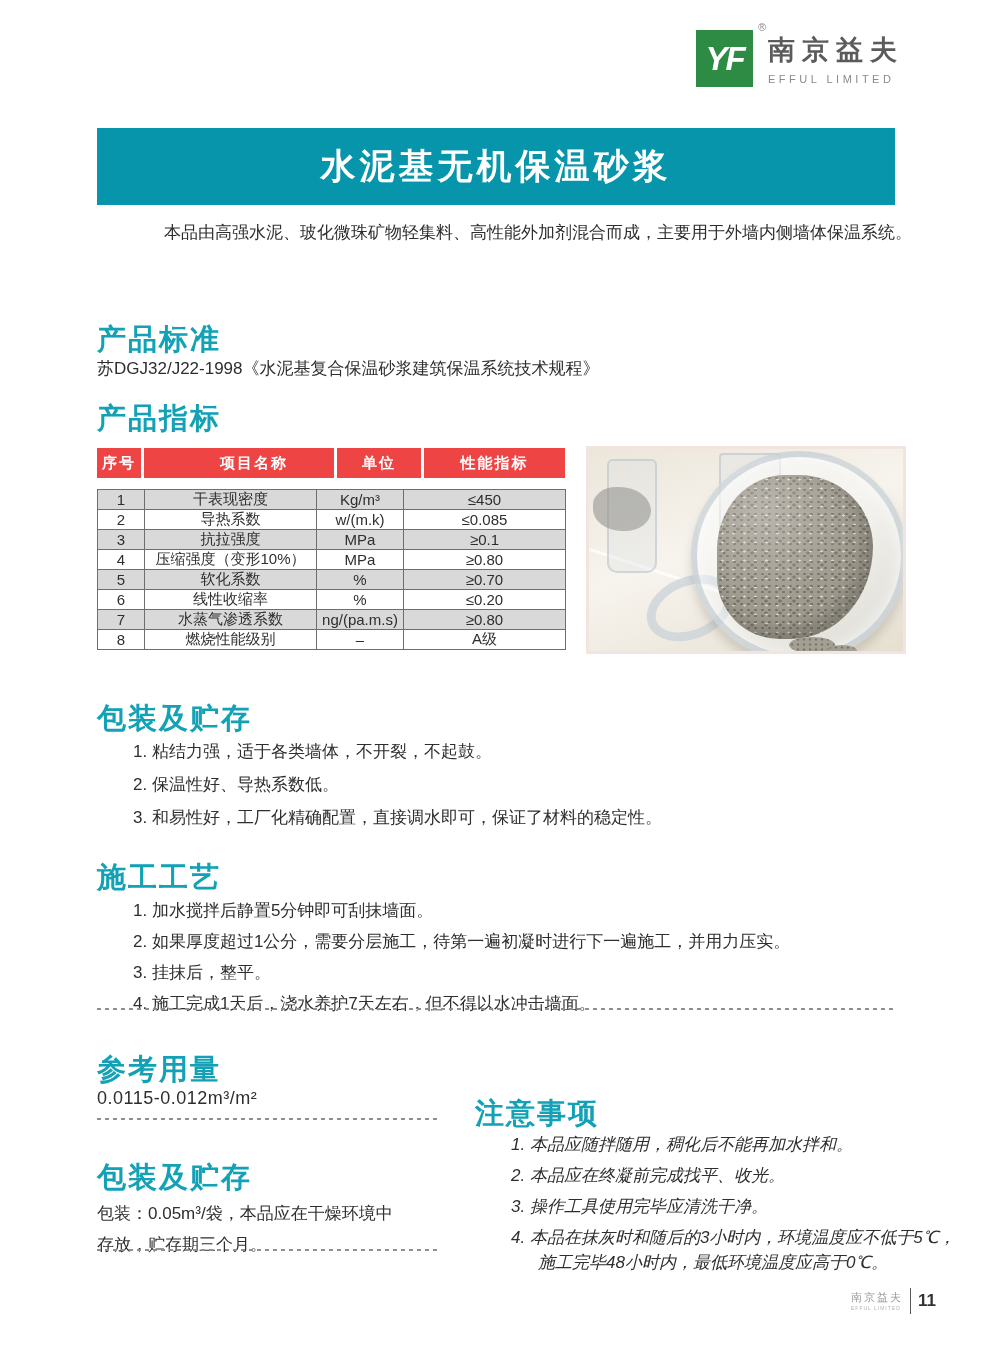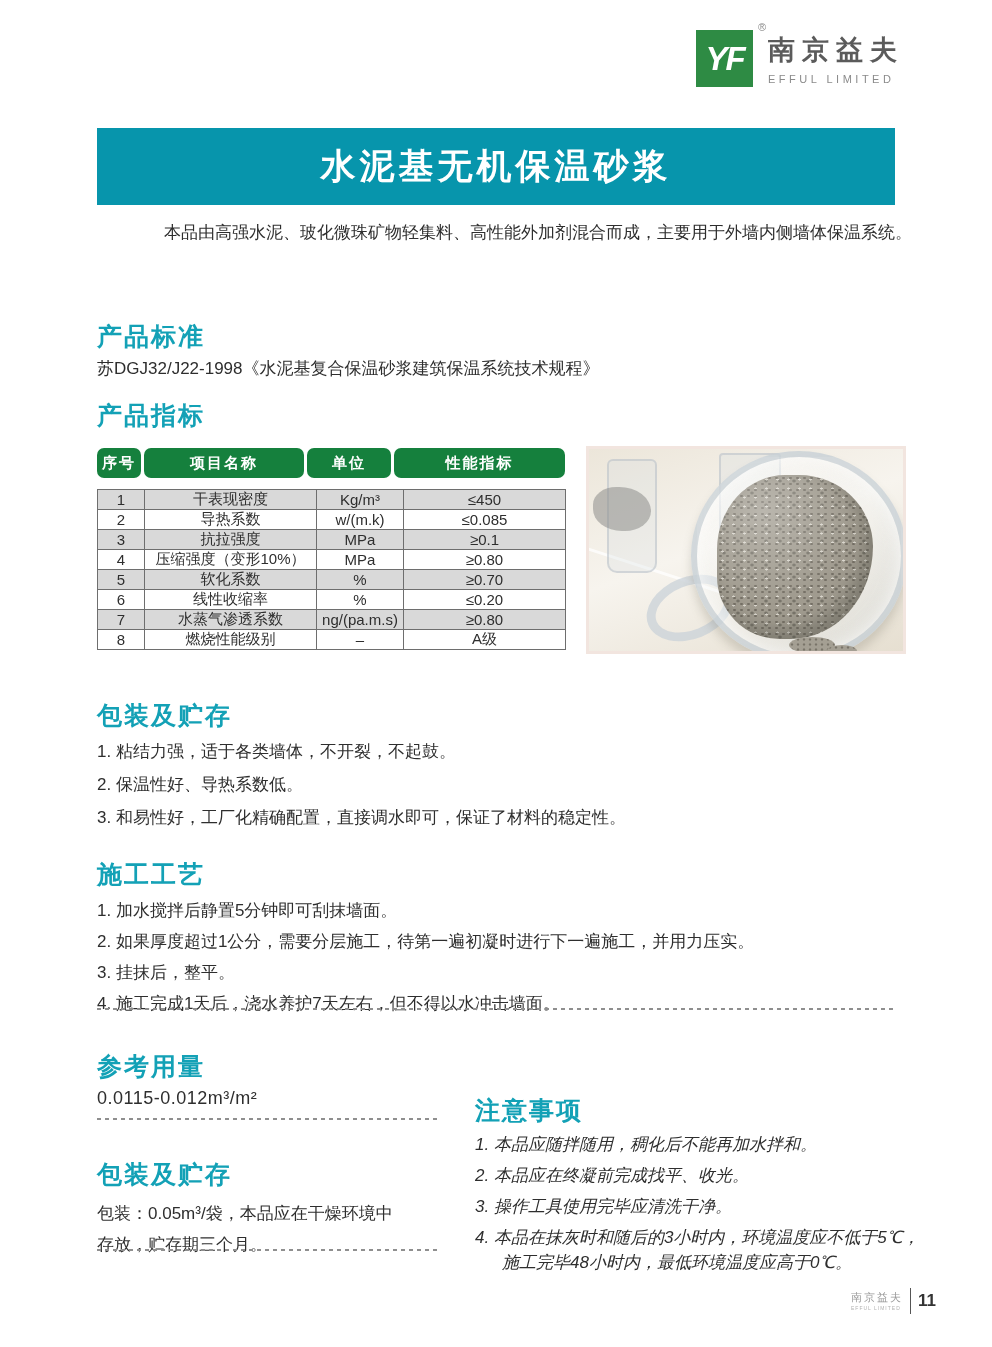--- a/index.html
+++ b/index.html
@@ -19,35 +19,35 @@
   .logo-cn{font-size:27px;color:#5b5b5b;font-weight:600;letter-spacing:7px;white-space:nowrap;}
   .logo-en{font-size:11px;color:#8b8b8b;letter-spacing:3.5px;margin-top:5px;white-space:nowrap;}
   
   .banner{position:absolute;left:97px;top:128px;width:798px;height:77px;background:#0795ac;
     display:flex;align-items:center;justify-content:center;gap:36px;color:#fff;}
   .banner-title{font-size:35px;font-weight:bold;letter-spacing:4px;}
   .banner-model{font-size:28px;font-weight:bold;letter-spacing:1px;}
   
   .intro{position:absolute;left:132px;top:221px;width:772px;font-size:17px;line-height:24px;margin-left:32px;}
   
-  .sec-heading{position:absolute;color:#13a1b6;font-size:25px;font-weight:bold;letter-spacing:2px;white-space:nowrap;}
+  .sec-heading{position:absolute;color:#13a1b6;font-size:29px;font-weight:bold;letter-spacing:2px;white-space:nowrap;}
   #h-standard{left:97px;top:320px;}
   #h-indicators{left:97px;top:399px;}
   #h-features{left:97px;top:699px;}
   #h-process{left:97px;top:858px;}
   #h-dosage{left:97px;top:1050px;}
   #h-packaging{left:97px;top:1158px;font-family:Liberation Mono, monospace;}
   #h-notes{left:475px;top:1094px;}
   .standard-text{position:absolute;left:97px;top:357px;width:700px;font-size:17px;}
   
   .tbl{position:absolute;left:97px;top:448px;width:468px;}
   .tbl-head{display:flex;gap:3px;height:30px;}
-  .tbl-head .hc{background:#15803d;color:#fff;font-size:15px;font-weight:bold;
-    display:flex;align-items:center;justify-content:center;letter-spacing:2px;border-radius:7px;}
-  .hc.c0{width:44px;} .hc.c1{width:160px;} .hc.c2{width:84px;} .hc.c3{flex:1;}
+  .tbl-head .hc{background:#ef4444;color:#fff;font-size:15px;font-weight:bold;
+    display:flex;align-items:center;justify-content:center;letter-spacing:2px;}
+  .hc.c0{width:44px;} .hc.c1{width:160px;padding-left:30px;} .hc.c2{width:84px;} .hc.c3{flex:1;}
   .tbl-body{margin-top:11px;border-collapse:collapse;width:468px;table-layout:fixed;}
   .tbl-body td{border:1px solid #6e6e6e;height:18px;font-size:15px;text-align:center;
     padding:0 2px;color:#2e2e2e;overflow:hidden;white-space:nowrap;}
   .tbl-body col.c0{width:47px;} .tbl-body col.c1{width:172px;}
   .tbl-body col.c2{width:87px;} .tbl-body col.c3{width:162px;}
   .tbl-body tr.odd td{background:#d9d9d9;}
   
   .photo{position:absolute;left:586px;top:446px;width:320px;height:208px;box-sizing:border-box;
     border:3px solid #f2e5df;overflow:hidden;
     background:linear-gradient(160deg,#ece6da 0%,#f7f4ee 45%,#e6dfd1 100%);}
@@ -72,21 +72,21 @@
       radial-gradient(rgba(110,105,95,0.85) 1px, transparent 1.7px),
       radial-gradient(rgba(235,232,224,0.75) 1px, transparent 1.5px),
       radial-gradient(rgba(80,78,70,0.5) 1.3px, transparent 2.1px);
     background-size:100% 100%, 7px 6px, 11px 9px, 14px 12px;
     box-shadow:inset -8px -10px 16px rgba(70,68,60,0.35);}
   .photo .spill{position:absolute;background-color:#a49f93;border-radius:50%;
     background-image:radial-gradient(rgba(110,105,95,0.8) 1px, transparent 1.6px);background-size:6px 5px;}
   .photo .spill1{left:200px;top:188px;width:46px;height:16px;}
   .photo .spill2{left:238px;top:196px;width:30px;height:12px;}
   
-  .list{position:absolute;font-size:17px;}
+  .list{position:absolute;font-size:17px;margin-left:36px;}
   .list .li{margin-bottom:9px;line-height:24px;}
   #features-list{left:97px;top:740px;width:700px;}
   #process-list{left:97px;top:899px;width:760px;}
   #process-list .li{margin-bottom:7px;}
   #notes-list{left:475px;top:1132px;width:452px;font-style:italic;}
   #notes-list .li{padding-left:27px;text-indent:-27px;margin-bottom:6px;line-height:25px;}
   
   .dash{position:absolute;height:2px;
     background:repeating-linear-gradient(90deg,#8f8f8f 0 4px, transparent 4px 8px);}
   #dash-full{left:97px;top:1008px;width:798px;}

